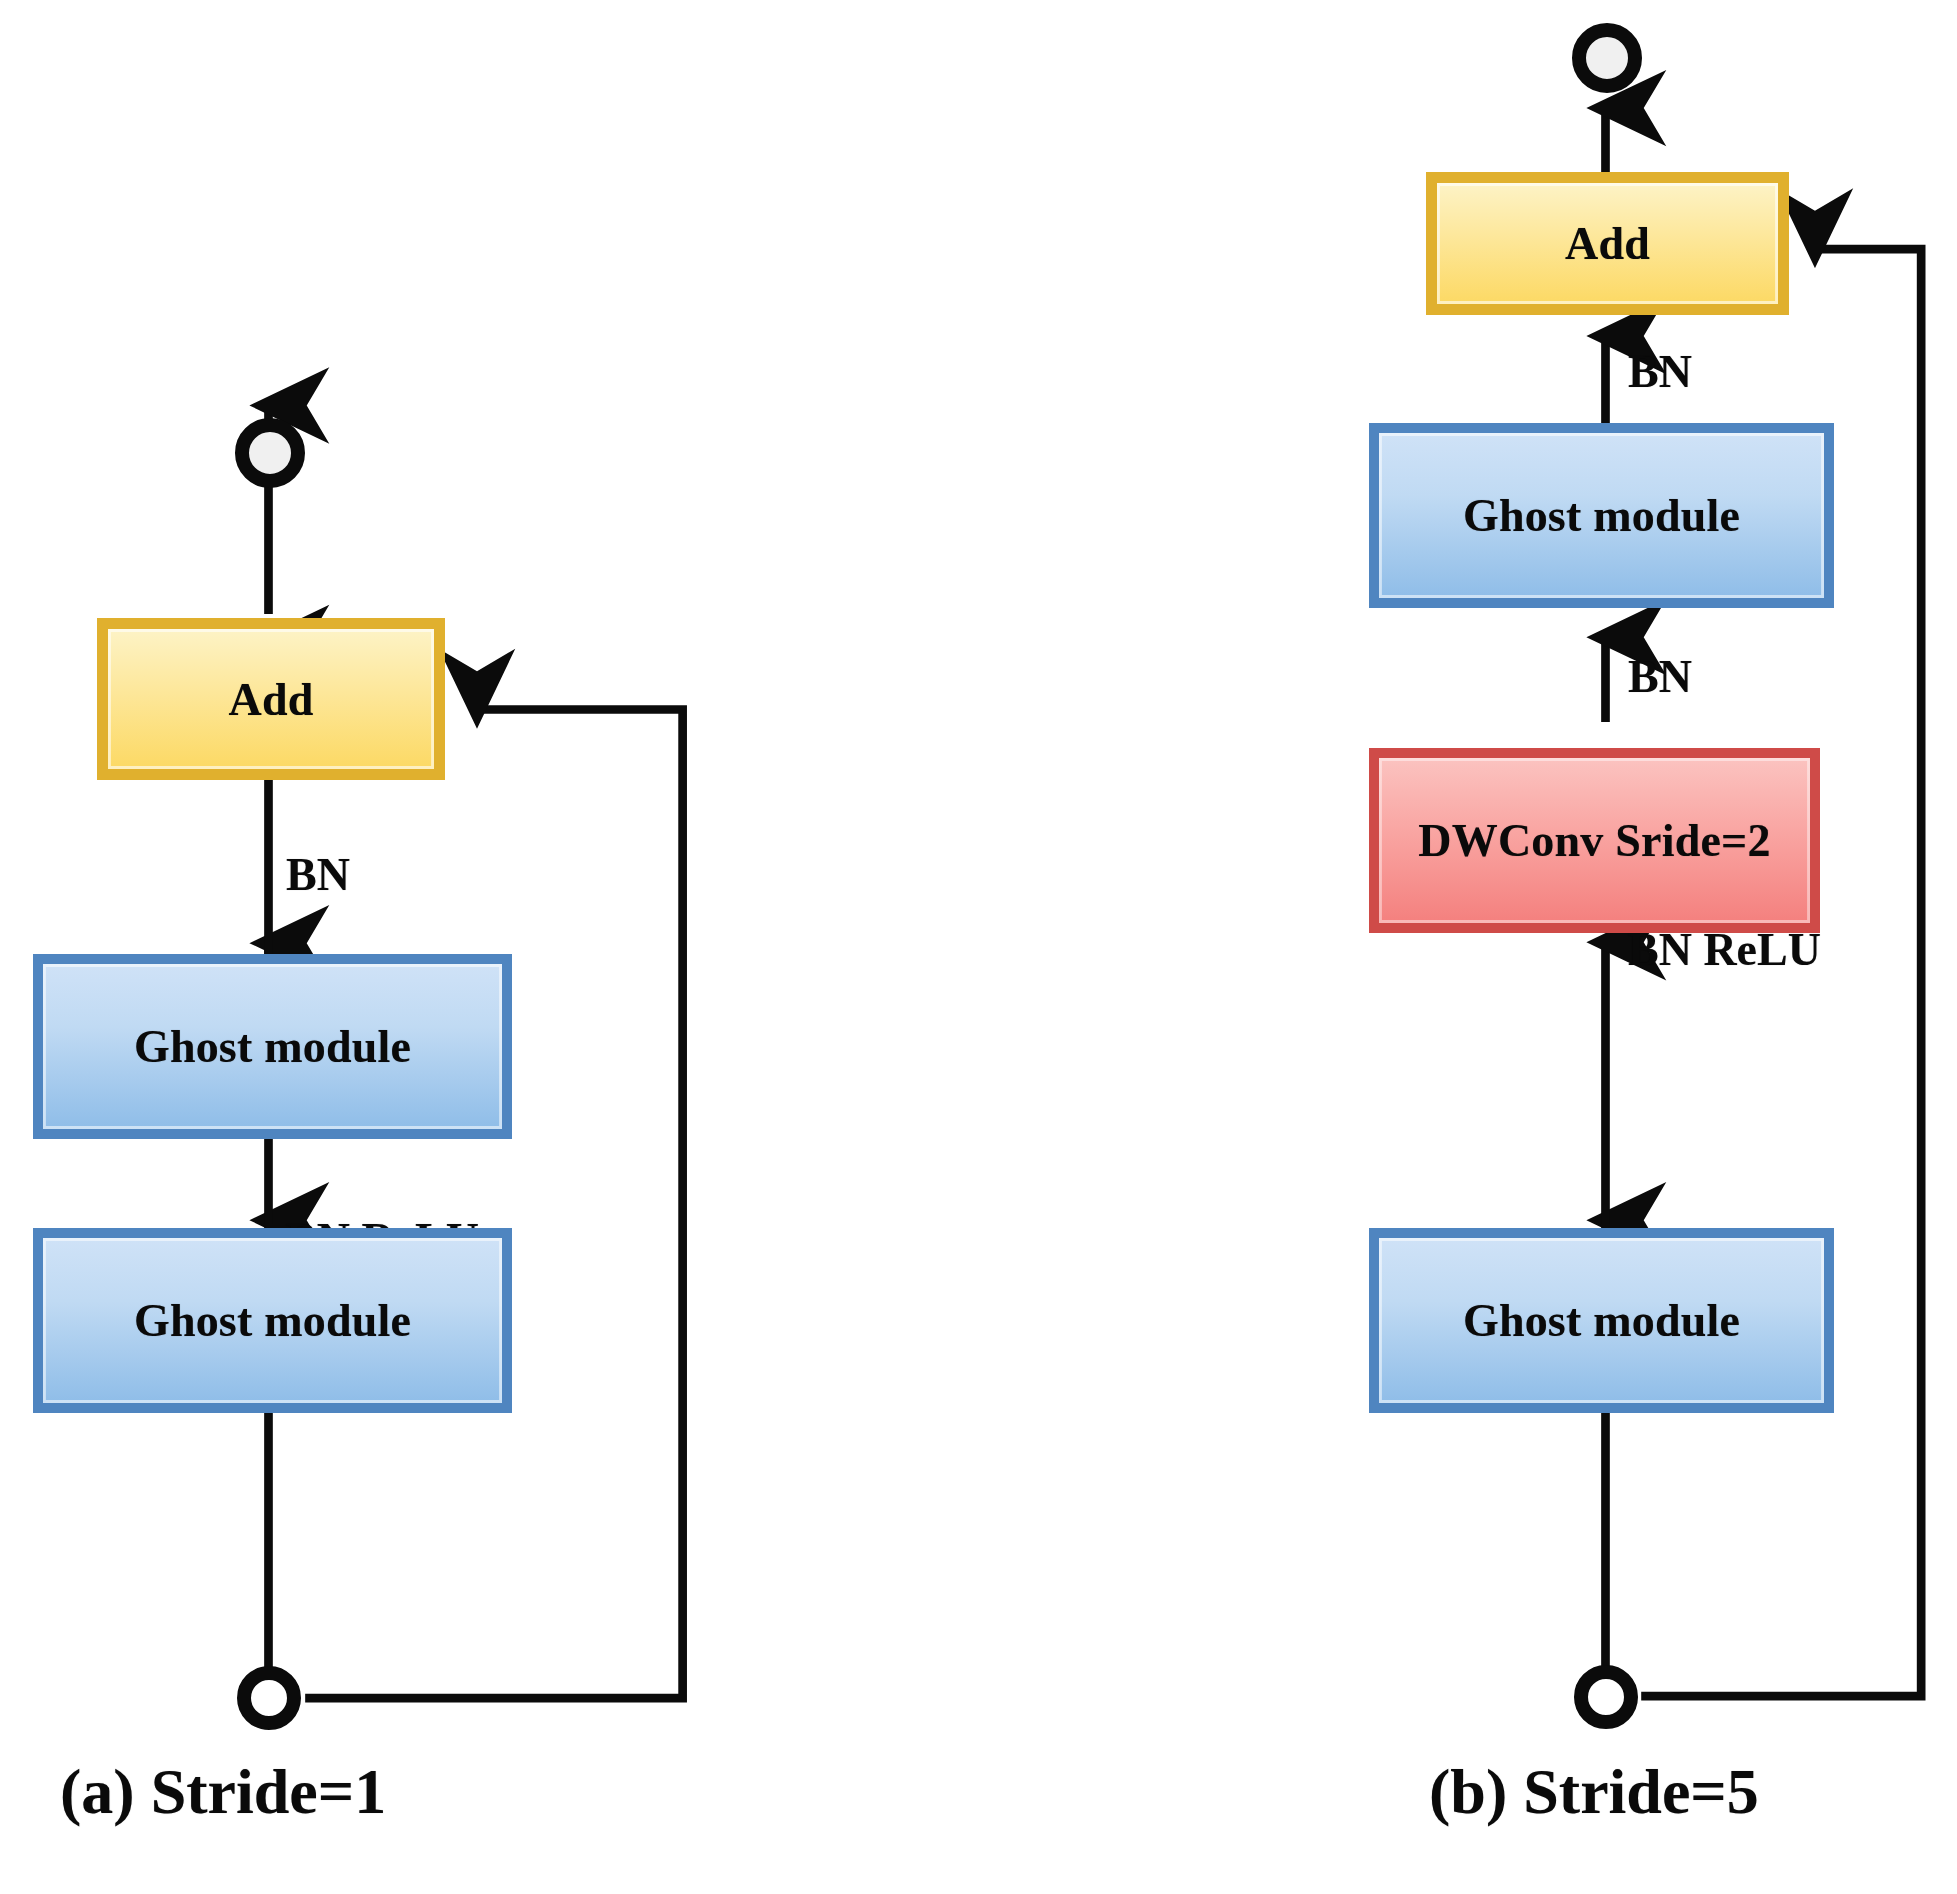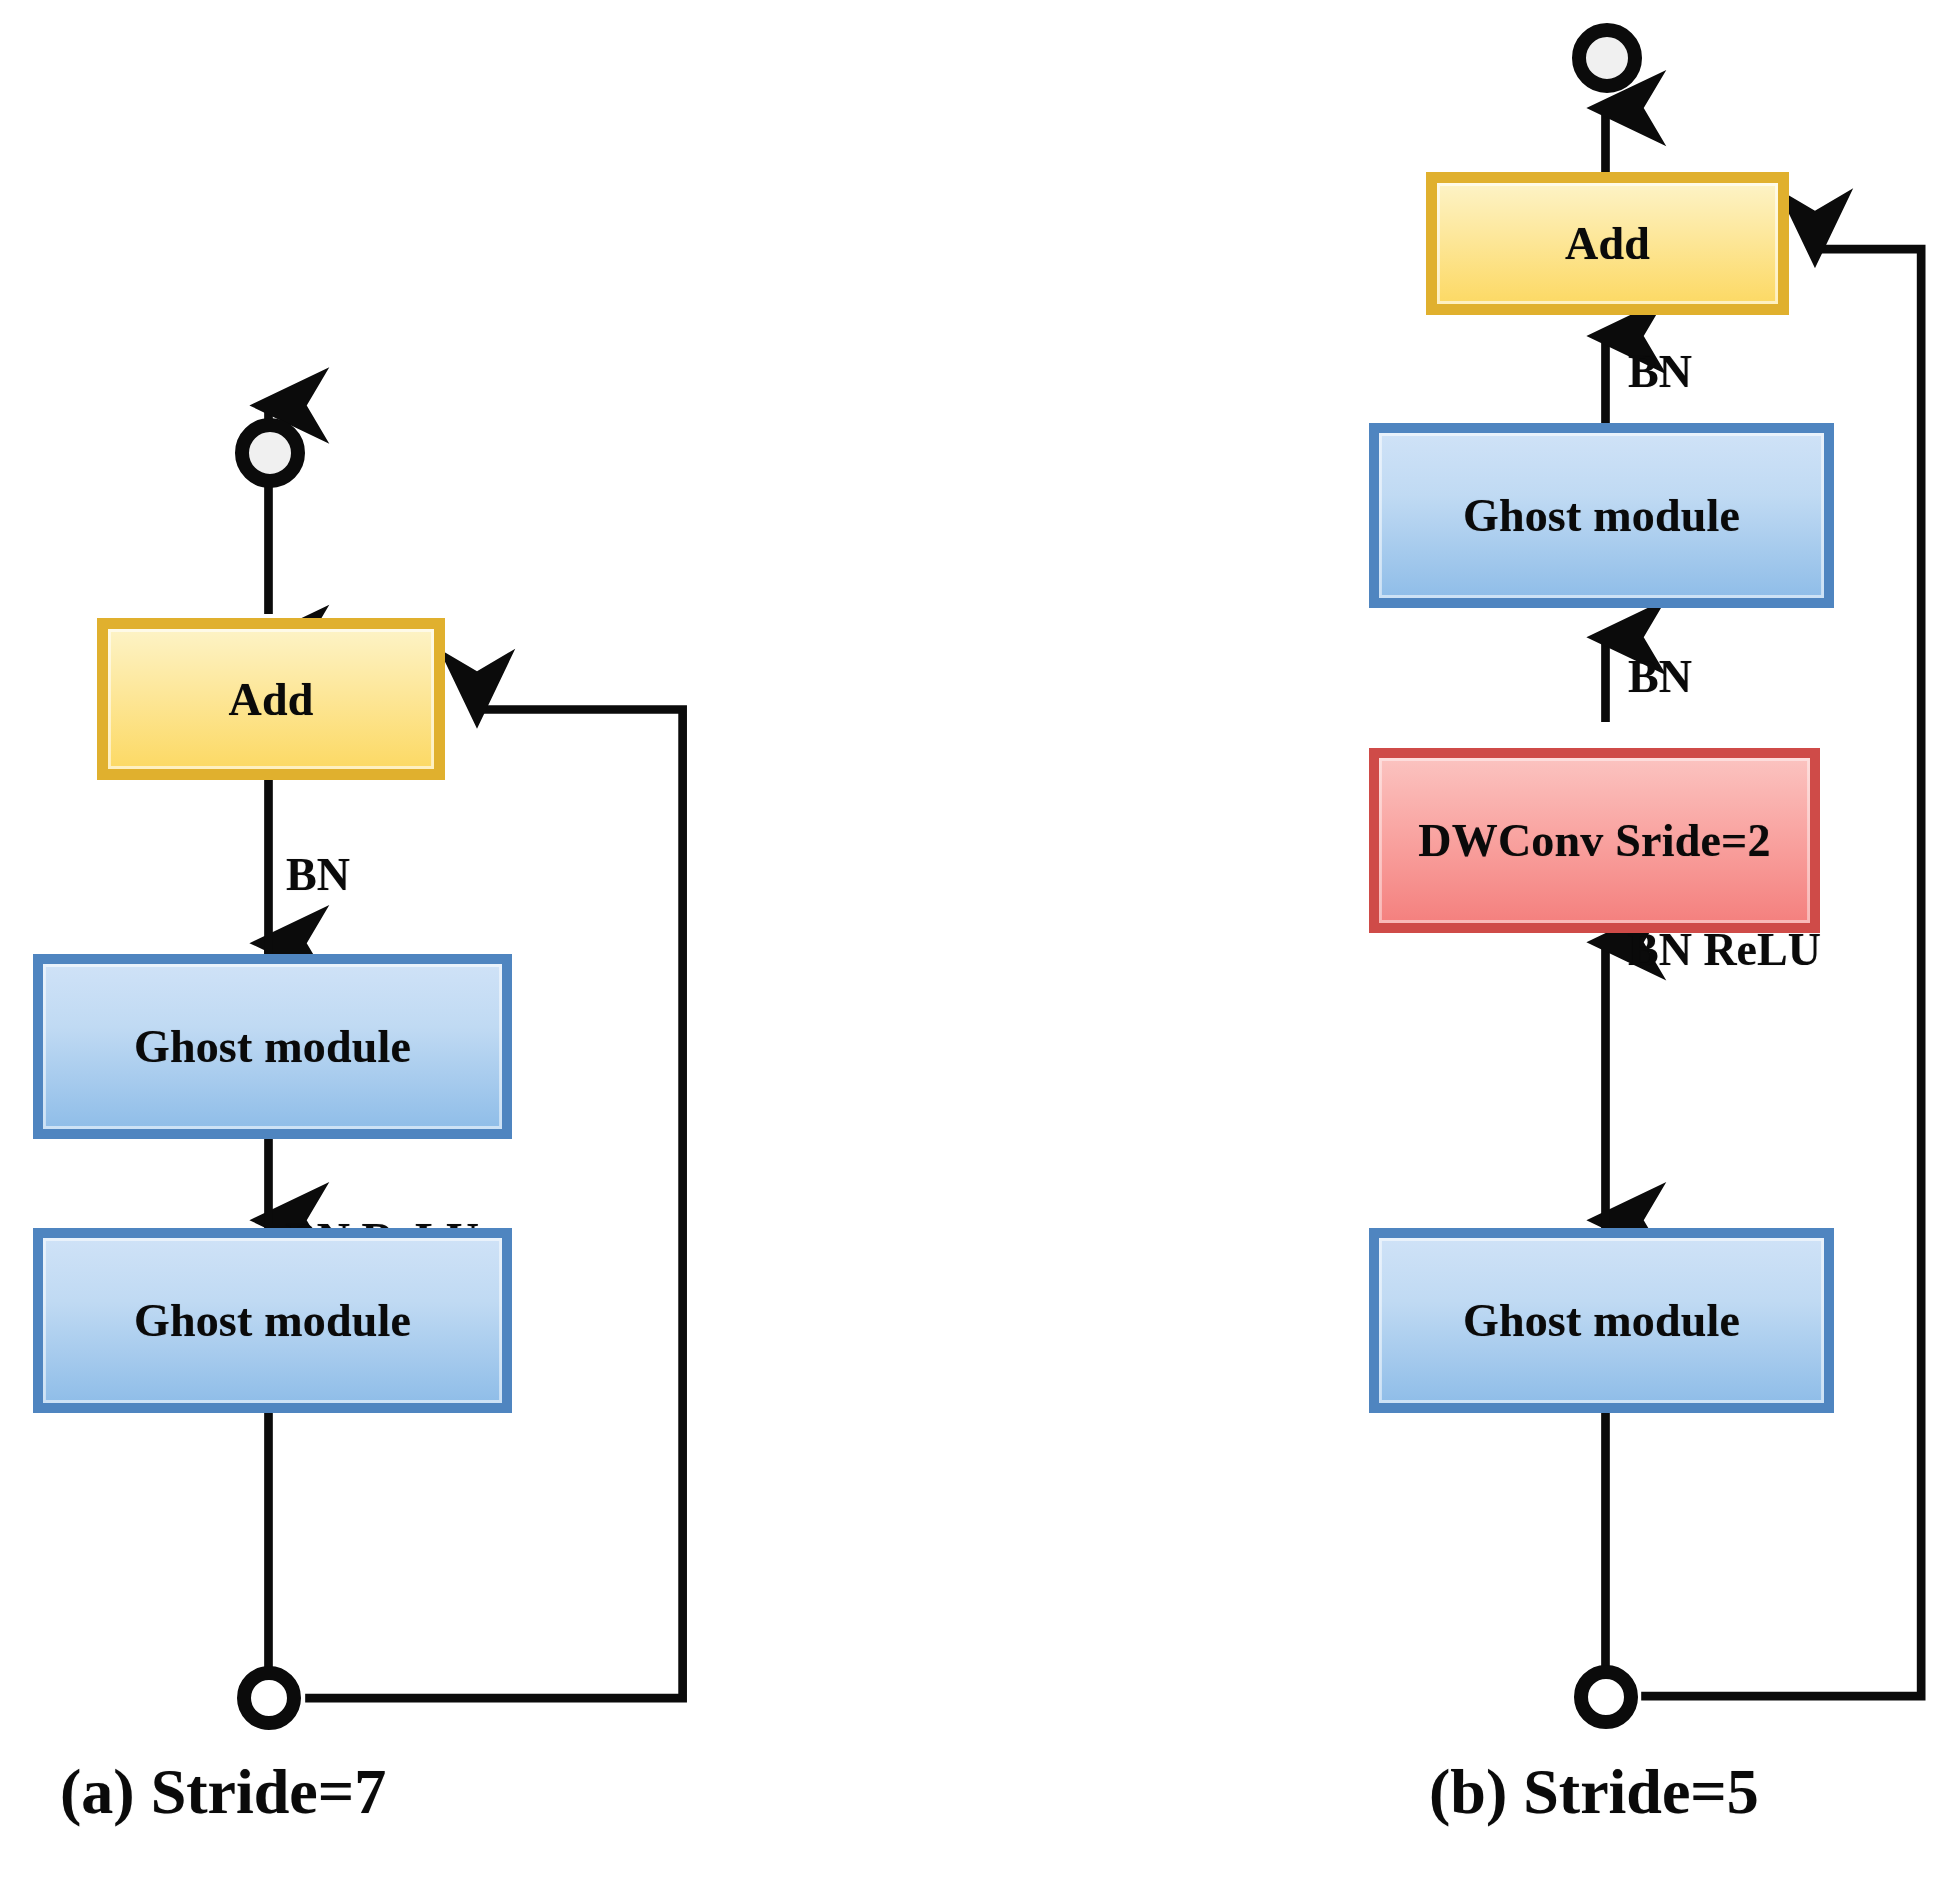--- a/index.html
+++ b/index.html
@@ -142,21 +142,21 @@
     </div>
 
     <div class="edge-label" style="left:286px; top:1213px; font-size:46px;">BN ReLU</div>
 
     <div class="node node-blue" style="left:33px; top:1228px; width:479px; height:185px; font-size:46px;">
       <span class="label">Ghost module</span>
     </div>
 
     <div class="term-circle term-bottom" style="left:237px; top:1666px; width:64px; height:64px;"></div>
 
-    <div class="caption" style="left:60px; top:1755px; font-size:64px;">(a) Stride=7</div>
+    <div class="caption" style="left:60px; top:1755px; font-size:64px;">(a) Stride=1</div>
   </div>
 
   <div>
 
     <div class="term-circle term-top" style="left:1572px; top:23px; width:70px; height:70px;"></div>
 
     <div class="node node-yellow" style="left:1426px; top:172px; width:363px; height:143px; font-size:46px;">
       <span class="label">Add</span>
     </div>
 

